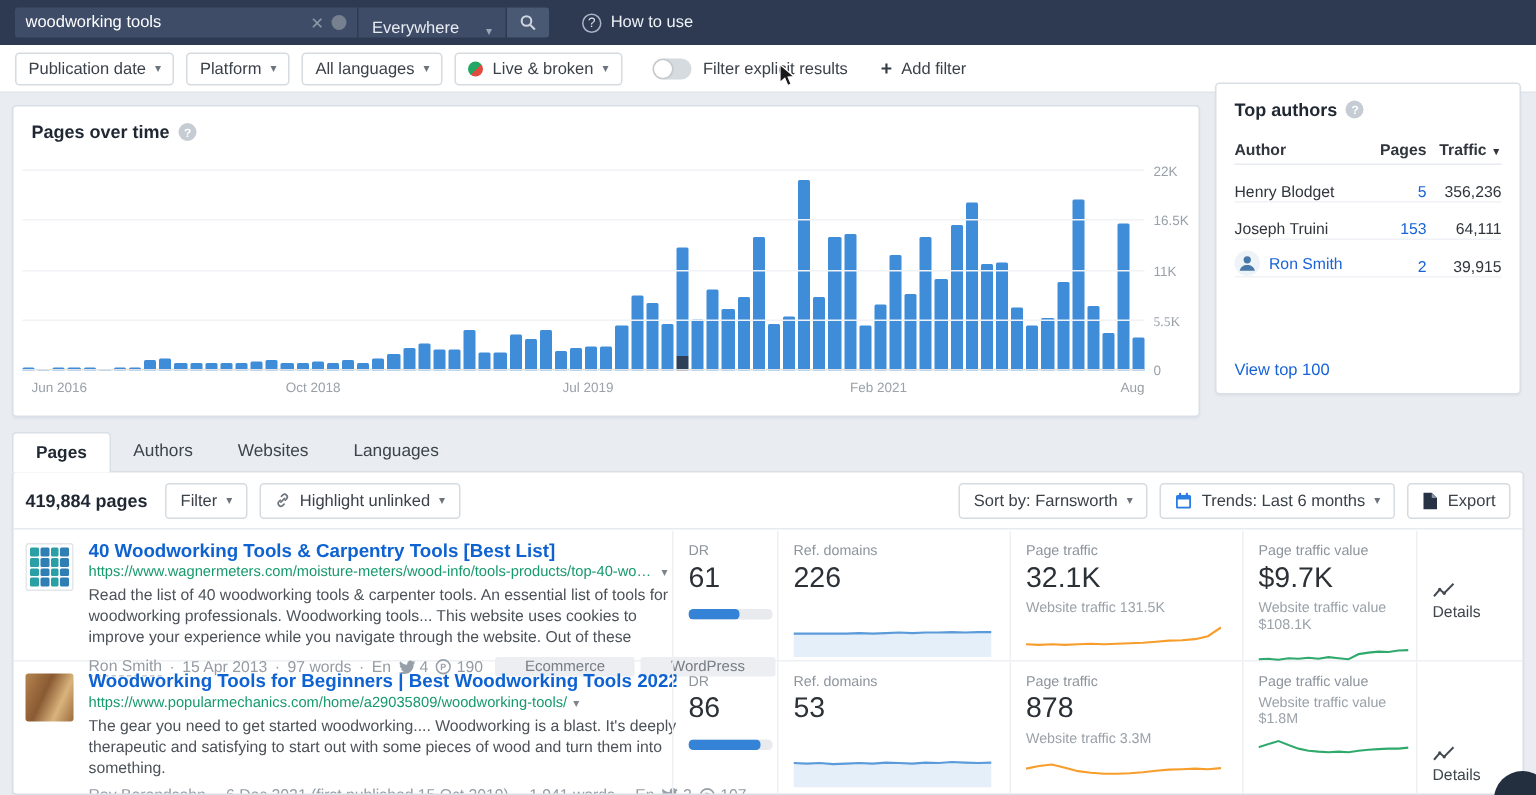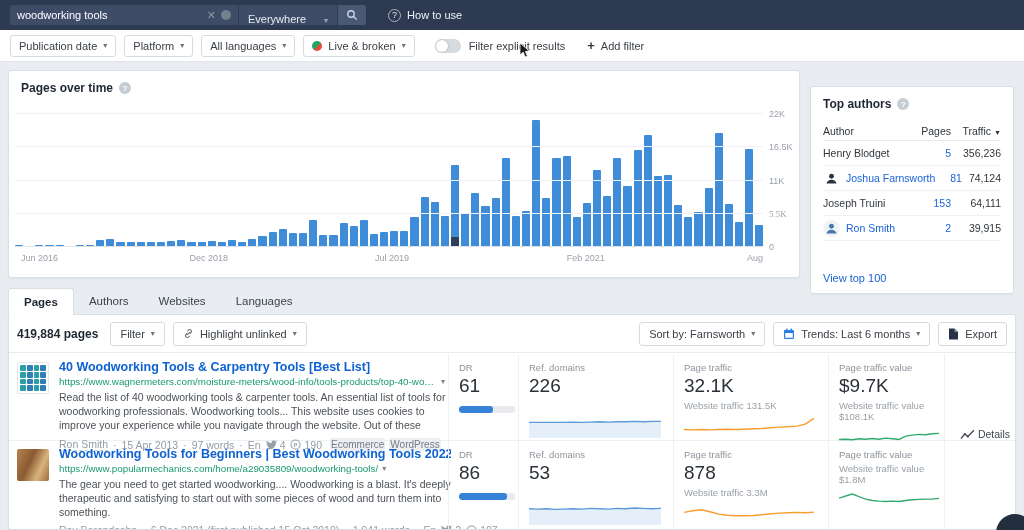--- a/index.html
+++ b/index.html
@@ -41,25 +41,25 @@
   .chart-card{left:8px;top:70px;width:792px;height:208px}
   .plot{position:absolute;left:6px;top:36px;width:748px;height:140px}
   .gridline{position:absolute;left:0;right:0;height:1px;background:#f0f2f5}
   .baseline{position:absolute;left:0;right:0;bottom:0;height:1px;background:#dfe3e8}
   .bars{position:absolute;inset:0;display:flex;align-items:flex-end;gap:2px}
   .bar{flex:1;background:#3f8dd9;border-radius:1px 1px 0 0;min-width:0}
   .ylabel{position:absolute;left:754px;font-size:9px;color:#9aa1a9;transform:translateY(-50%);white-space:nowrap}
   .xlabel{position:absolute;top:146px;font-size:9px;color:#9aa1a9;white-space:nowrap}
 
   
-  .authors-card{left:810px;top:86px;width:204px;height:208px}
+  .authors-card{left:810px;top:55px;width:204px;height:208px}
   .a-head{position:absolute;left:12px;right:12px;top:34px;height:20px;display:flex;align-items:center;
-    font-size:10.5px;font-weight:400;color:#30363c;border-bottom:1px solid #e7eaee}
+    font-size:10.5px;font-weight:700;color:#30363c;border-bottom:1px solid #e7eaee}
   .a-rows{position:absolute;left:12px;right:12px;top:54px}
-  .a-row{height:25px;display:flex;align-items:center;border-bottom:1px solid #f0f2f5;font-size:10.5px;white-space:nowrap}
+  .a-row{height:25px;display:flex;align-items:flex-end;border-bottom:1px solid #f0f2f5;font-size:10.5px;white-space:nowrap}
   .a-name{flex:1;display:flex;align-items:center;gap:6px;color:#30363c}
   .a-name.link{color:#1863d6}
   .col-pages{width:34px;text-align:right}
   .col-traffic{width:50px;text-align:right}
   .a-pages{width:34px;text-align:right;color:#1863d6}
   .a-traffic{width:50px;text-align:right;color:#30363c}
   .t-caret{font-size:7px;color:#30363c;margin-left:3px}
   .a-view{position:absolute;left:12px;bottom:9px;font-size:11px;color:#1863d6;cursor:pointer}
   .av{width:17px;height:17px;border-radius:50%;flex:none;display:flex;align-items:center;justify-content:center;overflow:hidden}
   .av-photo{background:radial-gradient(circle at 35% 35%,#d8d2c8,#8d857c)}
@@ -88,25 +88,25 @@
   .r-main{position:absolute;left:50px;top:6px;width:392px}
   .r-title{display:block;font-size:12.5px;font-weight:700;color:#0e62d1;white-space:nowrap;overflow:hidden}
   .r-url-line{margin-top:2px;font-size:9.8px;white-space:nowrap;display:flex;align-items:center}
   .r-url{color:#17996e;overflow:hidden;text-overflow:ellipsis;max-width:378px}
   .url-caret{font-size:8px;color:#7c848c;margin-left:4px;cursor:pointer}
   .r-desc{margin-top:3px;font-size:10.5px;line-height:1.35;color:#4c5258;max-height:44px;overflow:hidden}
   .r-meta{margin-top:4px;font-size:10.5px;color:#949ba3;display:flex;align-items:center;gap:5px;white-space:nowrap}
   .m-author{color:#949ba3;border-bottom:1px dashed #c3c9cf}
   .m-ico{display:flex;align-items:center;gap:3px}
   .badges{display:flex;gap:4px;margin-left:3px}
-  .badge{background:#eceef1;border-radius:2px;padding:1px 1px;color:#767d85;font-size:10px;cursor:pointer}
+  .badge{background:#eceef1;border-radius:2px;padding:1px 20px;color:#767d85;font-size:10px;cursor:pointer}
   .metrics{position:absolute;left:439px;right:0;top:0;bottom:0;display:flex}
   .mcol{border-left:1px solid #eef0f3;padding:8px 0 0 10px}
   .c-dr{width:70px}.c-ref{width:155px}.c-pt{width:155px}.c-pv{width:116px}
-  .c-det{flex:1;display:flex;flex-direction:row;align-items:flex-end;justify-content:center;gap:3px;color:#3f464d;font-size:10.5px;cursor:pointer}
+  .c-det{flex:1;display:flex;flex-direction:column;align-items:flex-start;justify-content:center;gap:3px;color:#3f464d;font-size:10.5px;cursor:pointer}
   .m-label{font-size:9.5px;color:#8d949c}
   .m-value{font-size:19px;color:#2b3137;margin-top:2px}
   .m-sub{font-size:9.5px;color:#9aa1a8;margin-top:3px}
   .dr-bar{width:56px;height:7px;border-radius:3px;background:#e8eaee;margin-top:9px;overflow:hidden}
   .dr-bar i{display:block;height:100%;background:#3583d6;border-radius:3px}
   .spark{margin-top:4px;width:130px;height:24px}
   .c-ref .spark{margin-top:17px;width:132px}
   .c-pv .spark{width:100px}
   .spark svg{width:100%;height:100%;display:block}
 
@@ -256,21 +256,21 @@
     <div class="gridline" style="bottom: 133px;"></div>
         <span class="ylabel" style="top: 7px;">22K</span>
         <div class="gridline" style="bottom: 99.75px;"></div>
         <span class="ylabel" style="top: 40.25px;">16.5K</span>
         <div class="gridline" style="bottom: 66.5px;"></div>
         <span class="ylabel" style="top: 73.5px;">11K</span>
         <div class="gridline" style="bottom: 33.25px;"></div>
         <span class="ylabel" style="top: 106.75px; font-family: Liberation Serif, serif;">5.5K</span>
         <span class="ylabel" style="top: 140px;">0</span>
         <span class="xlabel" style="left: 0.8%;">Jun 2016</span>
-        <span class="xlabel" style="left: 25.9%; transform: translateX(-50%);">Dec 2018</span>
+        <span class="xlabel" style="left: 25.9%; transform: translateX(-50%);">Oct 2018</span>
         <span class="xlabel" style="left: 50.4%; transform: translateX(-50%);">Jul 2019</span>
         <span class="xlabel" style="left: 76.3%; transform: translateX(-50%);">Feb 2021</span>
         <span class="xlabel" style="left: 100%; transform: translateX(-100%);">Aug</span>
       </div>
   </div>
 
   <div class="card authors-card">
     <div class="card-title">
       <span>Top authors</span>
       <span class="qicon">?</span>
@@ -284,33 +284,20 @@
   <div class="a-row">
     <span class="a-name">
 
       <span class="nm">Henry Blodget</span>
     </span>
     <a class="a-pages">5</a>
     <span class="a-traffic">356,236</span>
   </div>
 
 
-  <div class="a-row">
-    <span class="a-name link">
-      <span class="av av-person">
-              <svg width="13" height="13" viewBox="0 0 16 16" fill="currentColor">
-                <circle cx="8" cy="5.2" r="3"></circle>
-                <path d="M1.8 14.2c.6-3.1 3.1-4.7 6.2-4.7s5.6 1.6 6.2 4.7z"></path>
-              </svg>
-            </span>
-      <span class="nm">Joshua Farnsworth</span>
-    </span>
-    <a class="a-pages">81</a>
-    <span class="a-traffic">74,124</span>
-  </div>
 
   <div class="a-row">
     <span class="a-name">
 
       <span class="nm">Joseph Truini</span>
     </span>
     <a class="a-pages">153</a>
     <span class="a-traffic">64,111</span>
   </div>
 

